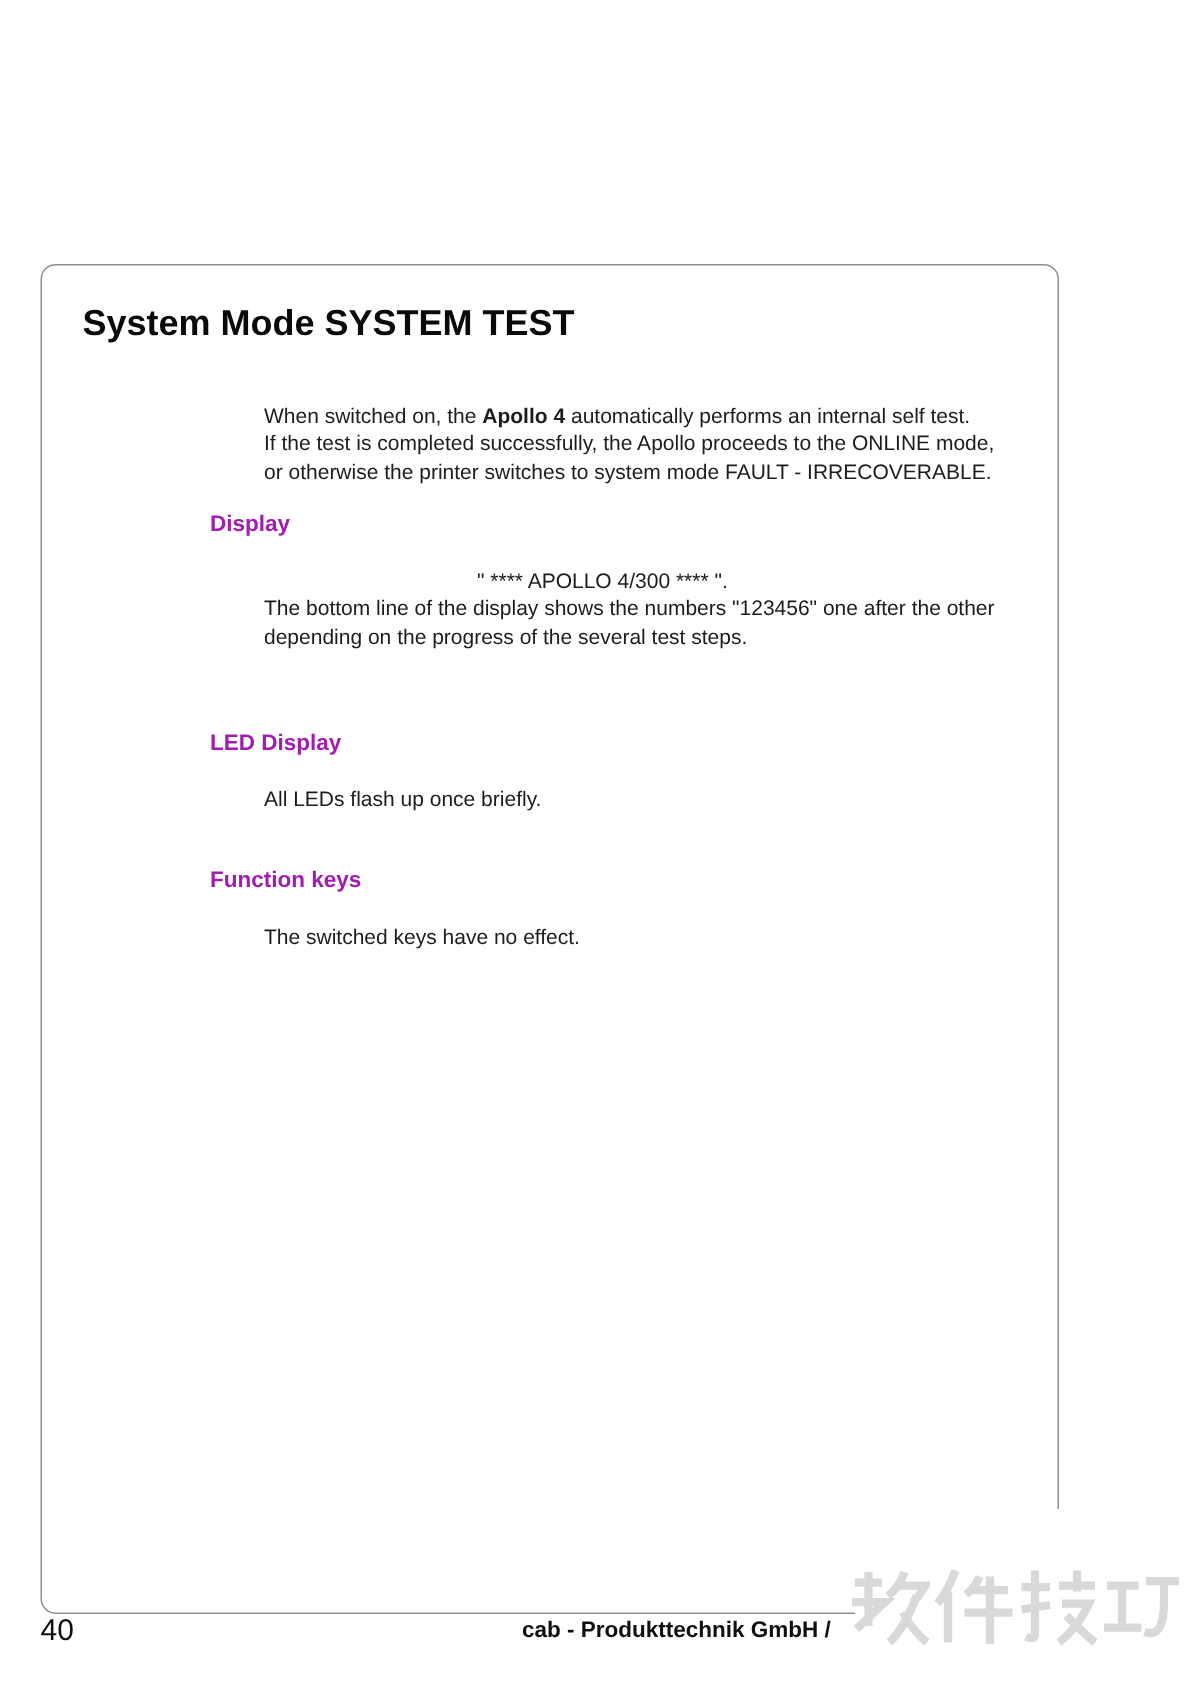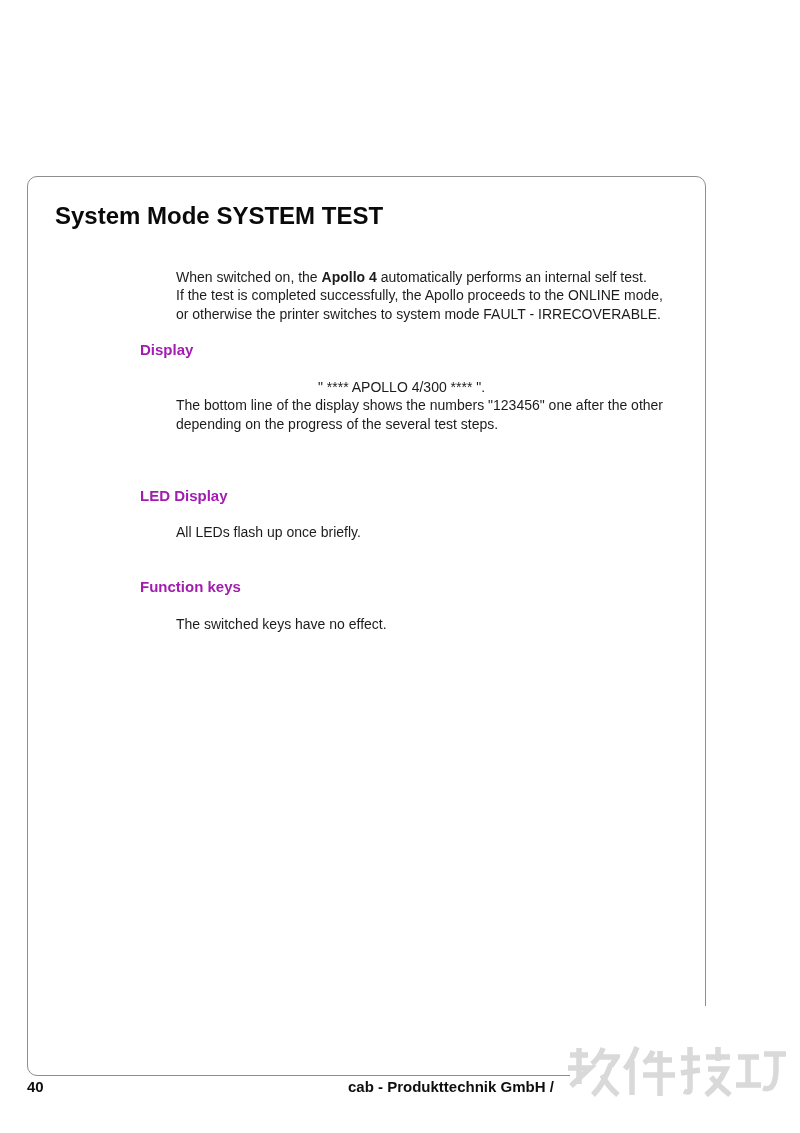--- a/index.html
+++ b/index.html
@@ -31,21 +31,21 @@
   .intro{top:268px;}
   .sec1-body{top:378px;}
   .sec2-head{top:487px;}
   .sec2-body{top:523px;}
   .sec3-head{top:578px;}
   .sec3-body{top:615px;}
   .sec1-head{top:341px;}
   b.inline{font-weight:bold;}
   
   .footer-pageno{
-    left:27px;top:1078px;font-size:15px;font-weight:bold;color:#0f0f0f;
+    left:27px;top:1078px;font-size:20px;font-weight:normal;color:#0f0f0f;
     line-height:18px;z-index:3;white-space:nowrap;
   }
   .footer-publisher{
     left:348px;top:1078px;font-size:15px;font-weight:bold;color:#0f0f0f;
     line-height:18px;z-index:3;white-space:nowrap;
   }
   
   .wm-patch{
     left:570px;top:1006px;width:230px;height:73px;background:#ffffff;z-index:2;
   }

